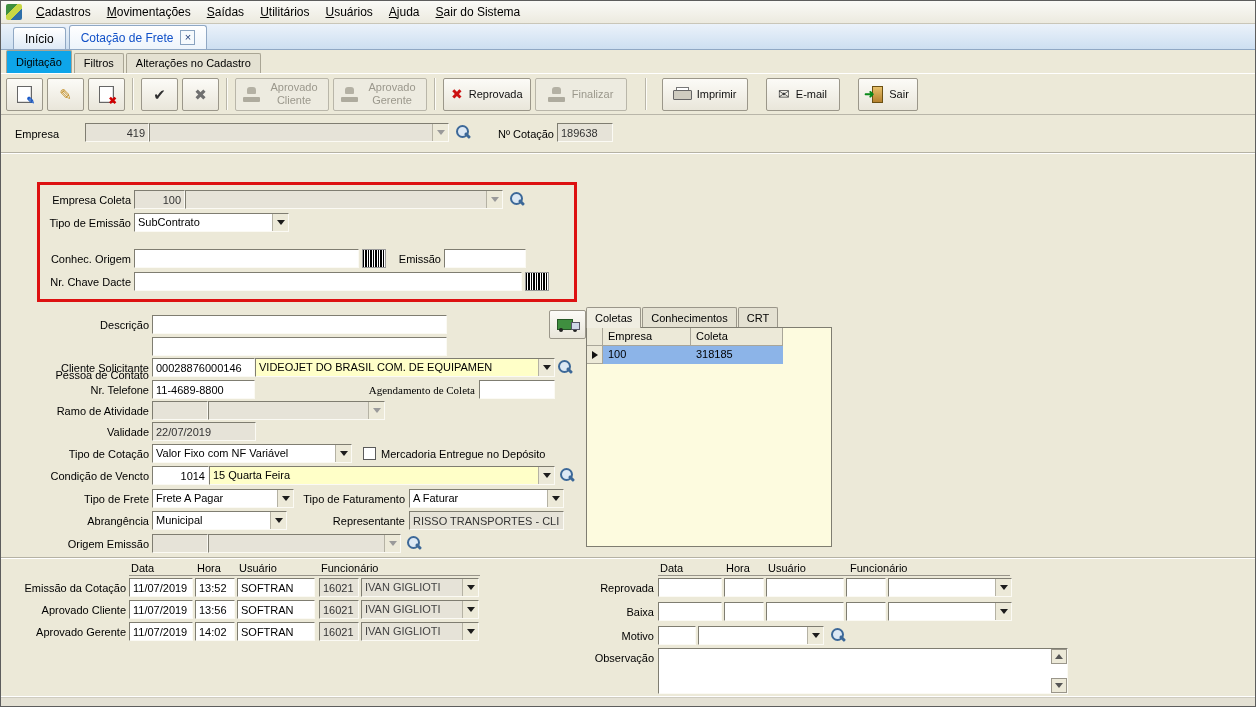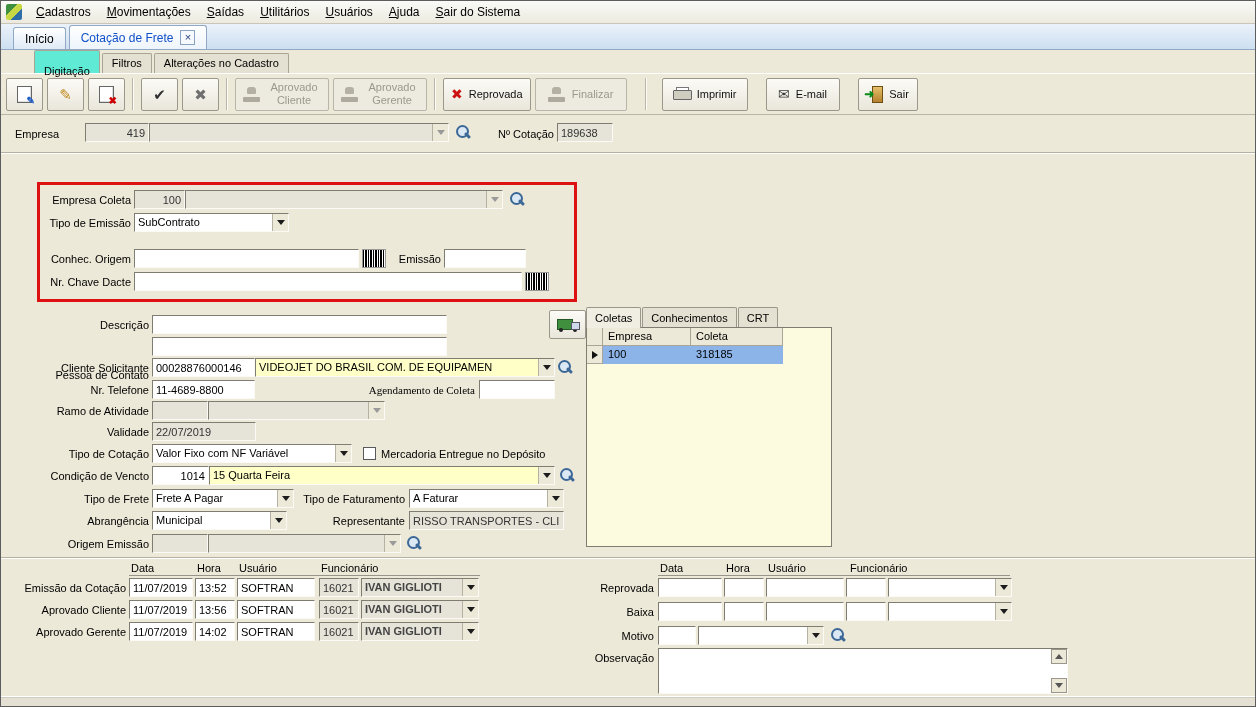--- a/index.html
+++ b/index.html
@@ -15,21 +15,21 @@
 
 
 .maintabs{position:absolute;left:0;top:23px;right:0;height:26px;background:linear-gradient(#ebf2fa,#cddff1);border-bottom:1px solid #90a8c4;display:flex;align-items:flex-end;padding-left:12px;}
 .maintab{height:22px;display:flex;align-items:center;gap:7px;padding:0 11px;border:1px solid #90a8c4;border-bottom:none;border-radius:3px 3px 0 0;background:linear-gradient(#ffffff,#dfeaf6);font-size:12px;margin-right:3px;cursor:default;}
 .maintab.active{height:24px;color:#1050c8;background:linear-gradient(#ffffff,#edf4fb);}
 .tab-close{width:15px;height:15px;border:1px solid #89a3c0;background:#f6fafd;font-size:11px;line-height:13px;text-align:center;color:#24427c;}
 
 
 .subtabs{position:absolute;left:0;top:49px;right:0;height:23px;display:flex;align-items:flex-end;padding-left:5px;}
 .subtab{height:20px;padding:3px 9px 0;border:1px solid #a9a594;border-bottom:none;border-radius:2px 2px 0 0;background:#e4e1d2;margin-right:2px;cursor:default;}
-.subtab.active{height:23px;background:#5eead4;position:relative;z-index:3;padding-top:14px;margin-left:28px;}
+.subtab.active{height:23px;background:#0ea5e9;position:relative;z-index:3;padding-top:5px;}
 
 
 .toolbar{position:absolute;left:0;top:72px;right:0;height:42px;background:#ece9d8;border-top:1px solid #fff;border-bottom:1px solid #b9b6a9;display:flex;align-items:center;padding:0 5px;gap:4px;}
 .tbtn{display:flex;align-items:center;justify-content:center;gap:6px;height:33px;min-width:37px;padding:0 7px;background:linear-gradient(#fcfbf7,#e9e6da);border:1px solid #9b978a;border-radius:2px;font:inherit;font-size:11px;color:#111;cursor:default;}
 .tbtn.ic{width:37px;padding:0;}
 .tbtn.disabled{color:#9b988c;background:#edebe0;border-color:#b9b6a9;}
 .blabel.two{width:54px;text-align:center;line-height:1.15;white-space:normal;}
 .tsep{width:0;height:32px;border-left:1px solid #b9b6a9;border-right:1px solid #fdfcf8;margin:0 3px;}
 .glyph{font-size:15px;line-height:1;font-style:normal;}
 .pencil{color:#c08a1e;}
@@ -57,21 +57,21 @@
 .flabel{font-size:11px;line-height:13px;}
 .rlbl{font-size:11px;line-height:13px;text-align:right;}
 .inp{position:absolute;height:19px;border:1px solid;border-color:#7f7d71 #fbfaf4 #fbfaf4 #7f7d71;background:#fff;font:inherit;font-size:11px;padding:0 3px;color:#000;}
 .inp.gray{background:#e6e3d8;color:#333;}
 .inp.rt{text-align:right;}
 .combo{display:flex;height:19px;border:1px solid;border-color:#7f7d71 #fbfaf4 #fbfaf4 #7f7d71;background:#fff;}
 .combo .cval{flex:1;padding:2px 3px;overflow:hidden;white-space:nowrap;font-size:11px;}
 .combo .cbtn{width:16px;background:#ece9d8;border-left:1px solid #b5b2a4;display:flex;align-items:center;justify-content:center;}
 .combo .cbtn::after{content:"";width:0;height:0;border:4px solid transparent;border-top:5px solid #1c1c1c;transform:translateY(2px);}
 .combo.gray{background:#e6e3d8;}
-.combo.gray .cval{color:#444;font-weight:bold;}
+.combo.gray .cval{color:#444;}
 .combo.yellow{background:#ffffc8;}
 .combo.dis .cbtn::after{border-top-color:#9a9a9a;}
 .cb{position:absolute;appearance:none;width:13px;height:13px;border:1px solid #5a5a5a;background:#fff;margin:0;}
 .mag{position:absolute;width:16px;height:16px;display:inline-block;}
 .mag::before{content:"";position:absolute;left:1px;top:1px;width:9px;height:9px;border:2px solid #3c6898;border-radius:50%;background:#dce8f4;}
 .mag::after{content:"";position:absolute;left:9px;top:10px;width:7px;height:3px;background:#3c6898;transform:rotate(45deg);border-radius:1px;}
 .barcode{position:absolute;width:24px;height:19px;border:1px solid #999;background:repeating-linear-gradient(90deg,#000 0,#000 1px,#fff 1px,#fff 2px,#000 2px,#000 4px,#fff 4px,#fff 5px);}
 .truckbtn{position:absolute;width:37px;height:29px;background:linear-gradient(#fcfbf7,#e9e6da);border:1px solid #9b978a;border-radius:2px;}
 .truck{position:absolute;left:7px;top:8px;width:22px;height:12px;}
 .truck::before{content:"";position:absolute;left:0;top:0;width:14px;height:9px;background:#3f8f3f;border:1px solid #265726;}

